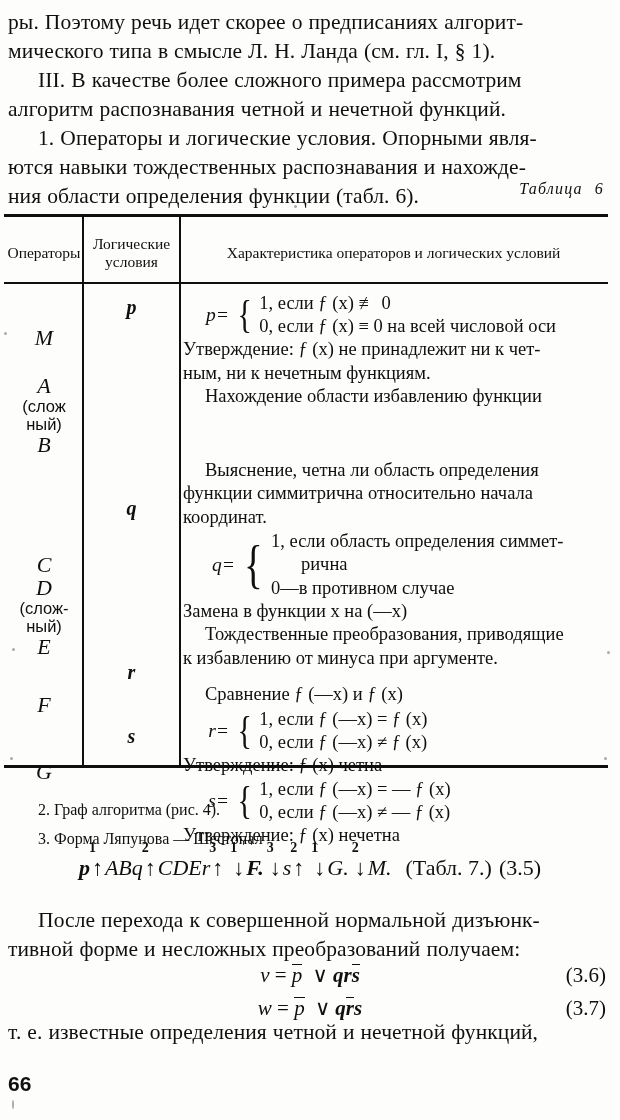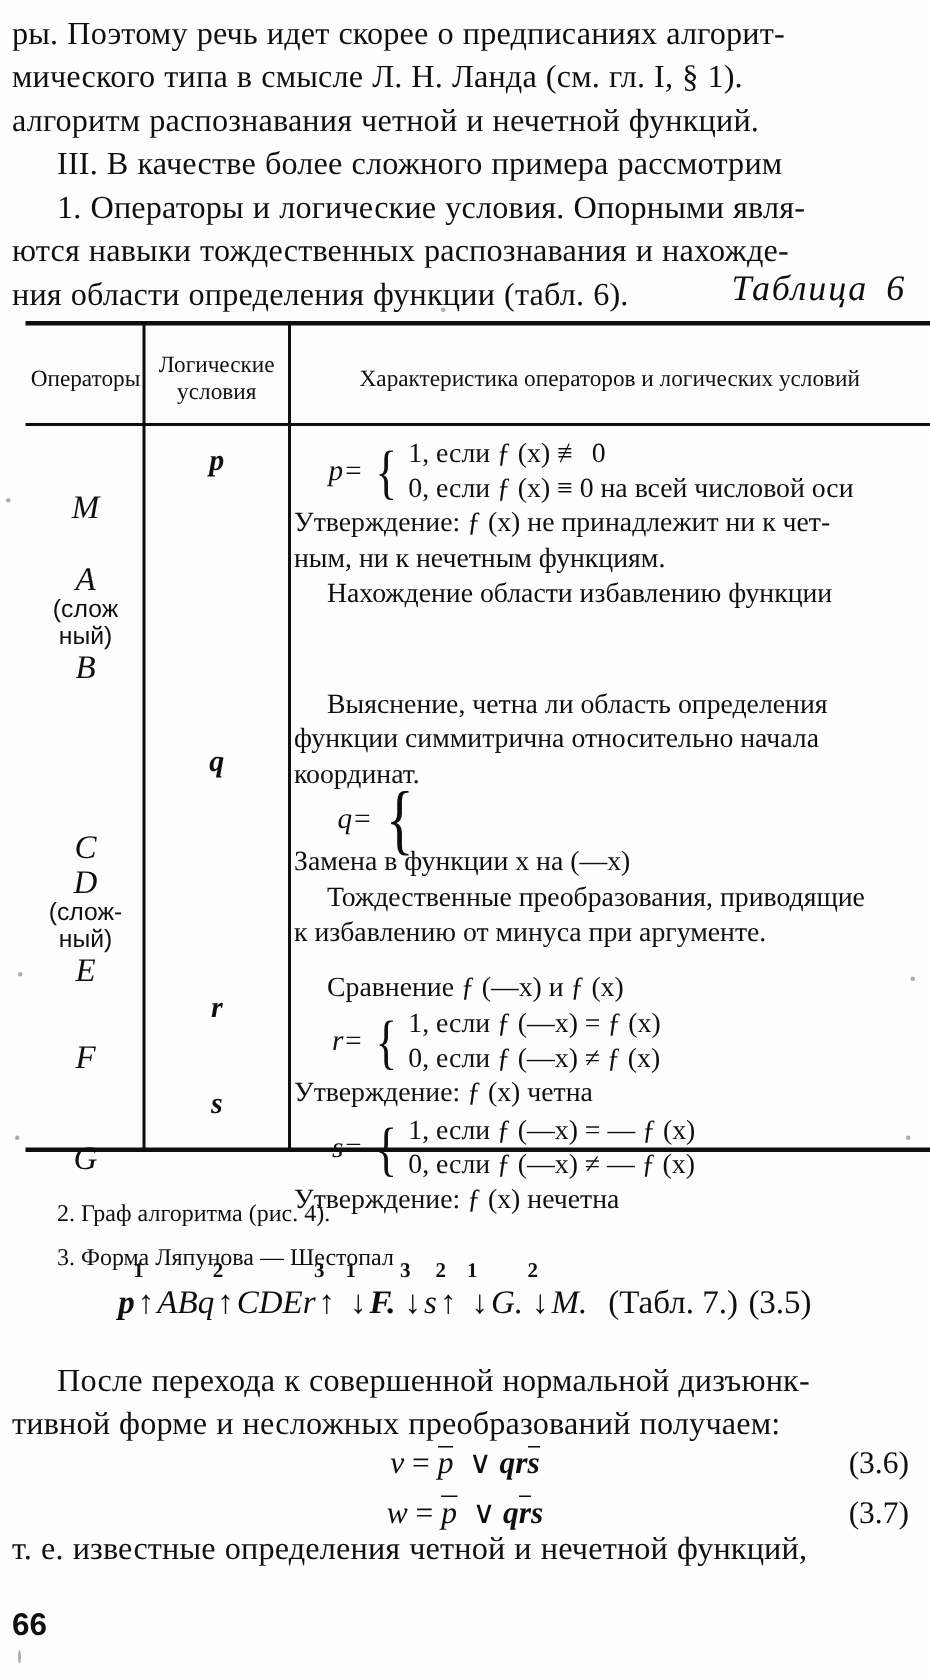--- a/index.html
+++ b/index.html
@@ -29,28 +29,28 @@
     word-spacing:.5px;
   }
 
   .topblock{position:absolute;left:8px;top:8px;width:604px;}
   .topblock .l{white-space:nowrap;}
 
   
   .tbl-caption{
     position:absolute;right:16px;top:180px;
     font-style:italic;
-    font-size:24px;
+    font-size:16px;
     letter-spacing:1.2px;
   }
   .tbl-caption .num{margin-left:12px;}
 
   
   .table-wrap{
-    position:absolute;left:17px;top:214px;width:604px;height:560px;
+    position:absolute;left:4px;top:214px;width:604px;height:560px;
   }
   .rule{
     position:absolute;left:0;width:604px;background:#100f0d;
   }
   .rule.top{top:0;height:2.6px;}
   .rule.headsep{top:68px;height:2.2px;}
   .rule.bottom{top:551px;height:3px;}
 
   .vline{
     position:absolute;background:#100f0d;width:2.2px;
@@ -167,22 +167,22 @@
   .speck{position:absolute;background:#6d6a63;border-radius:50%;opacity:.55;}
 </style>
 </head>
 <body>
 
 <div class="page">
 
   <div class="topblock para">
     <div class="l">ры. Поэтому речь идет скорее о предписаниях алгорит-</div>
     <div class="l">мического типа в смысле Л. Н. Ланда (см. гл. I, § 1).</div>
+    <div class="l" style="text-indent:30px">III. В качестве более сложного примера рассмотрим</div>
     <div class="l">алгоритм распознавания четной и нечетной функций.</div>
-    <div class="l" style="text-indent:30px">III. В качестве более сложного примера рассмотрим</div>
     <div class="l" style="text-indent:30px">1. Операторы и логические условия. Опорными явля-</div>
     <div class="l">ются навыки тождественных распознавания и нахожде-</div>
     <div class="l">ния области определения функции (табл. 6).</div>
   </div>
 
   <div class="tbl-caption">
     <span>Таблица</span><span class="num">6</span>
   </div>
 
   <div class="table-wrap">
@@ -236,20 +236,25 @@
       <div class="txt nj" style="padding-left:22px">Нахождение области избавлению функции</div>
 
       <div style="height:50px"></div>
       <div class="txt" style="text-indent:22px">Выяснение, четна ли область определения</div>
       <div class="txt">функции симмитрична относительно начала</div>
       <div class="txt nj">координат.</div>
 
       <div class="sys q">
         <span class="lhs">q=</span>
         <span class="brace" style="font-size:52px;line-height:34px">{</span>
+        <span class="rows">
+          <div>1, если область определения симмет-</div>
+          <div class="hang">рична</div>
+          <div>0—в противном случае</div>
+        </span>
       </div>
       <div class="txt nj">Замена в функции x на (—x)</div>
       <div class="txt" style="text-indent:22px">Тождественные преобразования, приводящие</div>
       <div class="txt nj">к избавлению от минуса при аргументе.</div>
 
       <div style="height:13px"></div>
       <div class="txt nj" style="padding-left:22px">Сравнение ƒ (—x) и ƒ (x)</div>
       <div class="sys">
         <span class="lhs">r=</span>
         <span class="brace">{</span>

